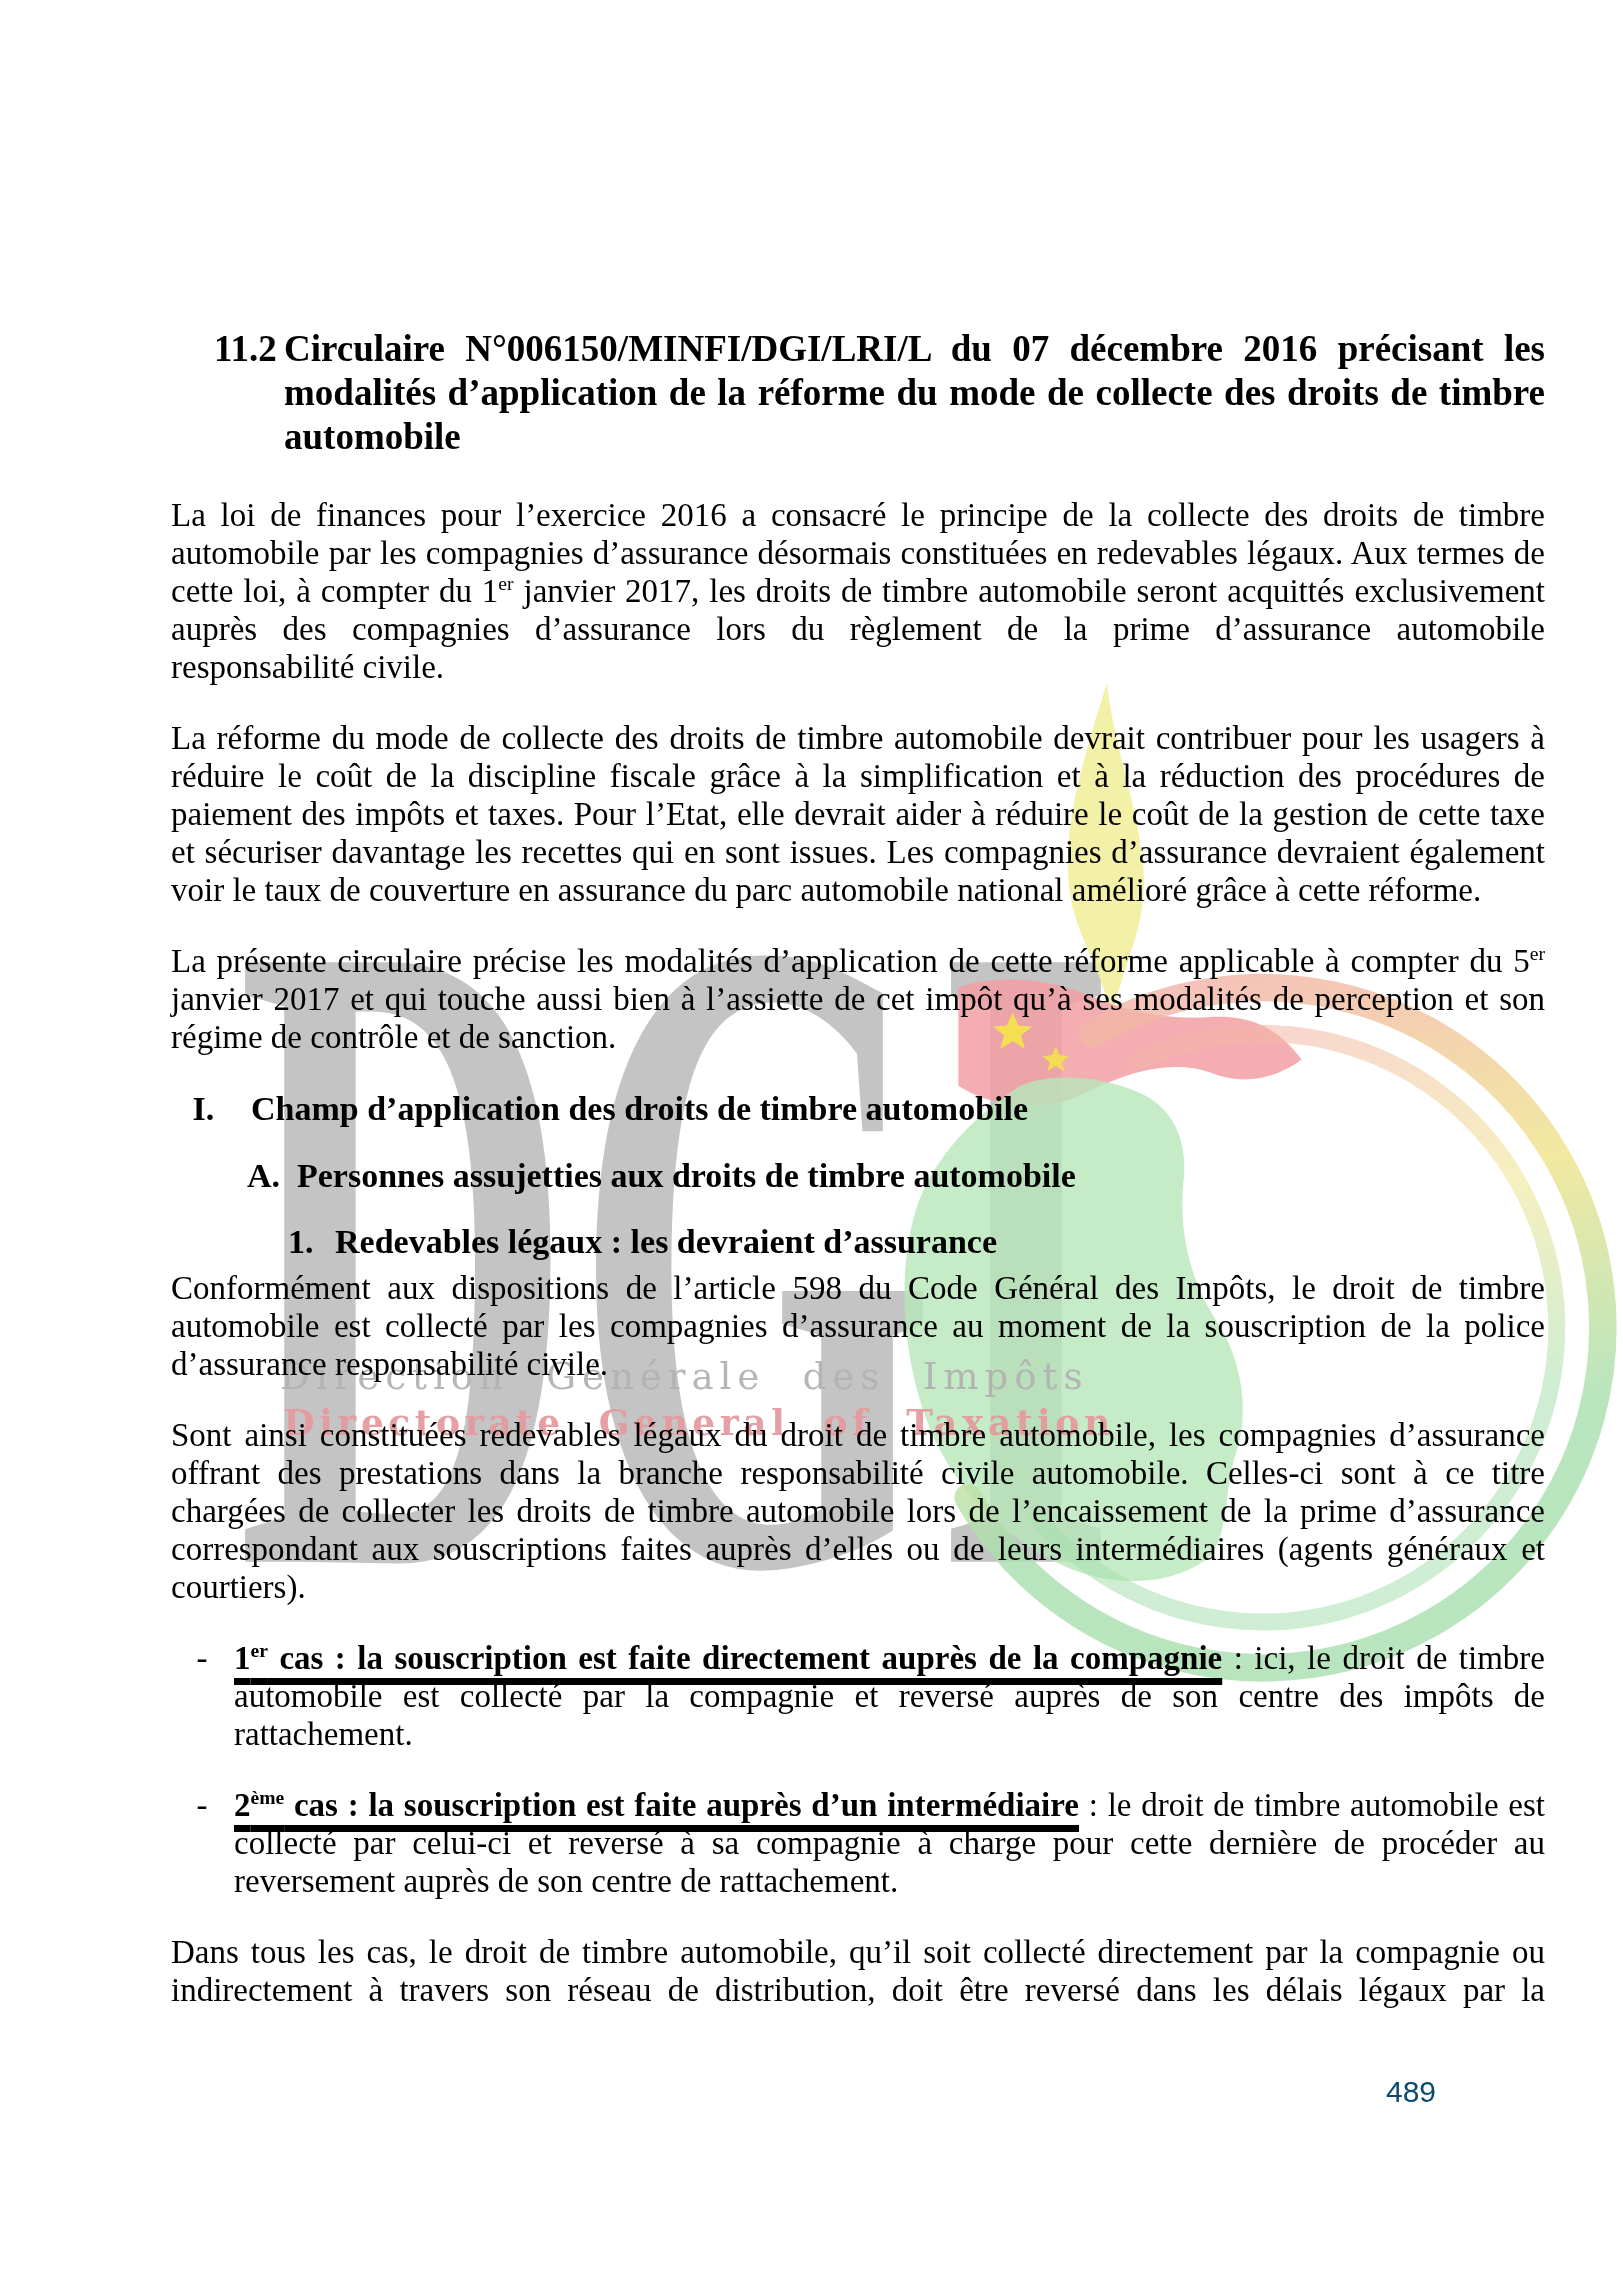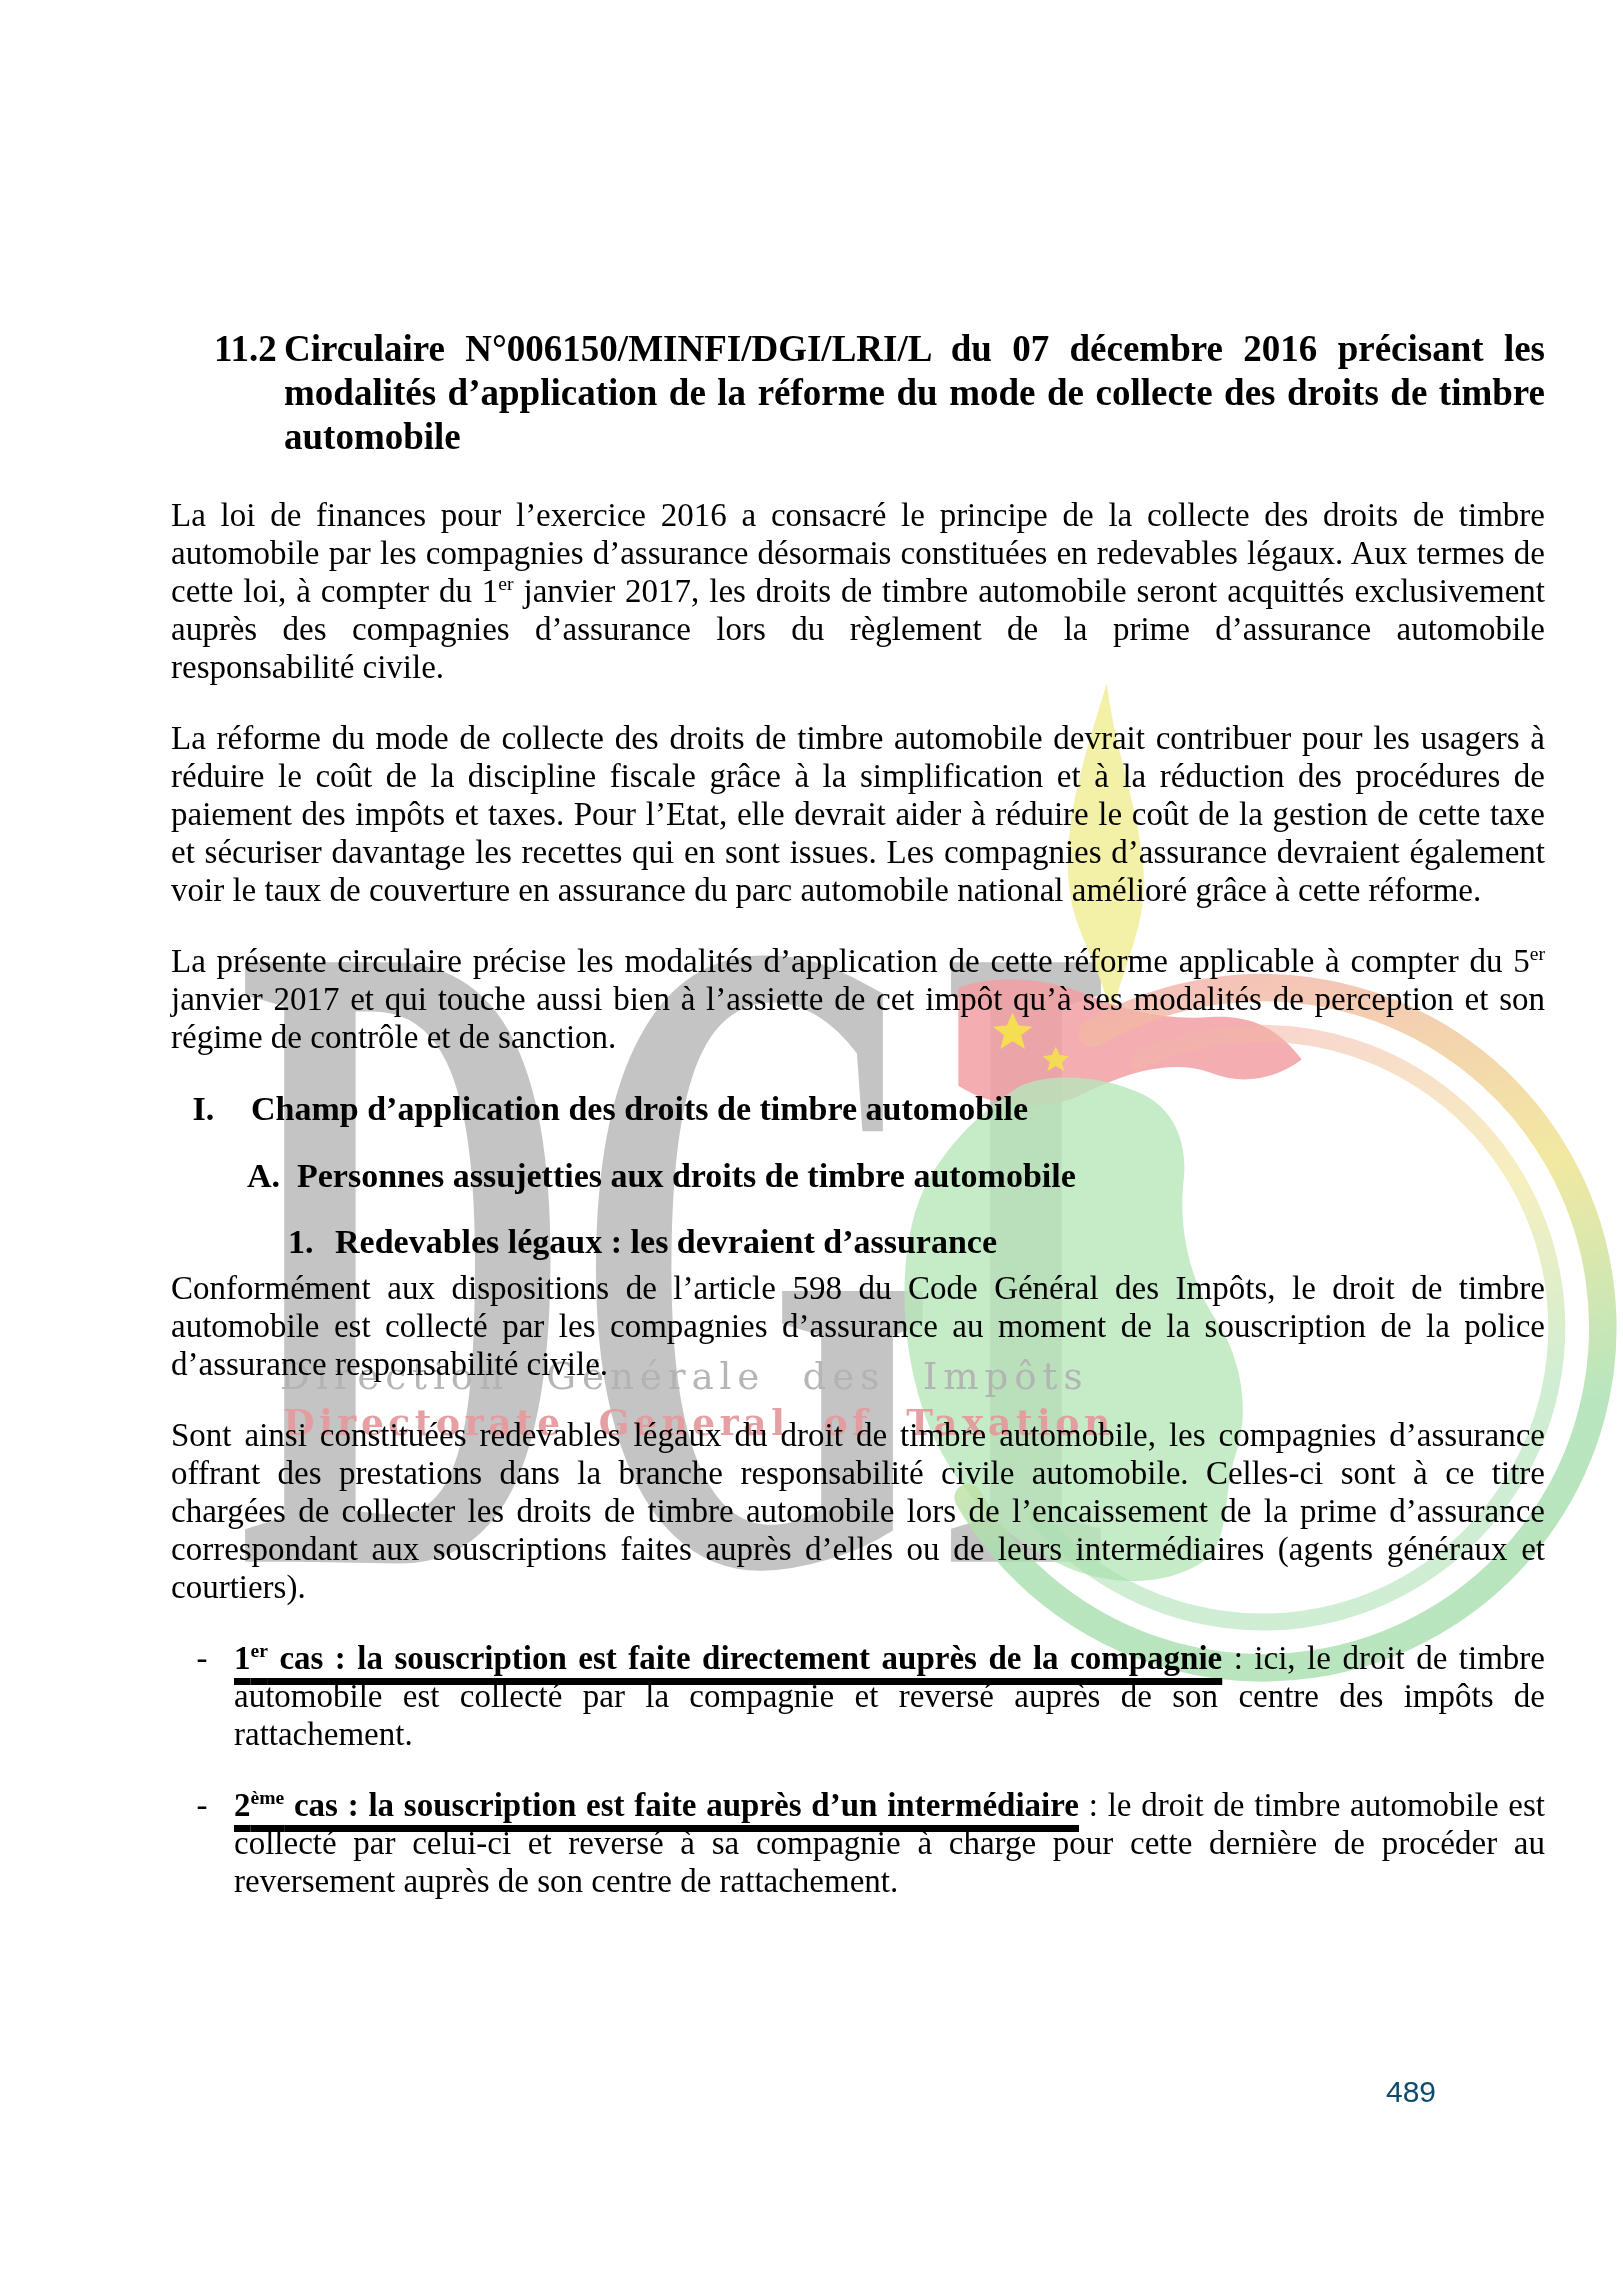--- a/index.html
+++ b/index.html
@@ -146,19 +146,20 @@
 
     <p class="para">Conformément aux dispositions de l’article 598 du Code Général des Impôts, le droit de timbre automobile est collecté par les compagnies d’assurance au moment de la souscription de la police d’assurance responsabilité civile.</p>
 
     <p class="para">Sont ainsi constituées redevables légaux du droit de timbre automobile, les compagnies d’assurance offrant des prestations dans la branche responsabilité civile automobile. Celles-ci sont à ce titre chargées de collecter les droits de timbre automobile lors de l’encaissement de la prime d’assurance correspondant aux souscriptions faites auprès d’elles ou de leurs intermédiaires (agents généraux et courtiers).</p>
 
 
     <div class="bullet"><span class="dash">-</span><span class="b-bold"><span>1</span><sup class="sup">er</sup><span> cas : la souscription est faite directement auprès de la compagnie</span></span><span> : ici, le droit de timbre automobile est collecté par la compagnie et reversé auprès de son centre des impôts de rattachement.</span></div>
 
     <div class="bullet"><span class="dash">-</span><span class="b-bold"><span>2</span><sup class="sup">ème</sup><span> cas : la souscription est faite auprès d’un intermédiaire</span></span><span> : le droit de timbre automobile est collecté par celui-ci et reversé à sa compagnie à charge pour cette dernière de procéder au reversement auprès de son centre de rattachement.</span></div>
 
+    <p class="para para-last">Dans tous les cas, le droit de timbre automobile, qu’il soit collecté directement par la compagnie ou indirectement à travers son réseau de distribution, doit être reversé dans les délais légaux par la</p>
 
   </div>
 
   <div class="page-number">489</div>
 
 </div>
 
 
 </body></html>

